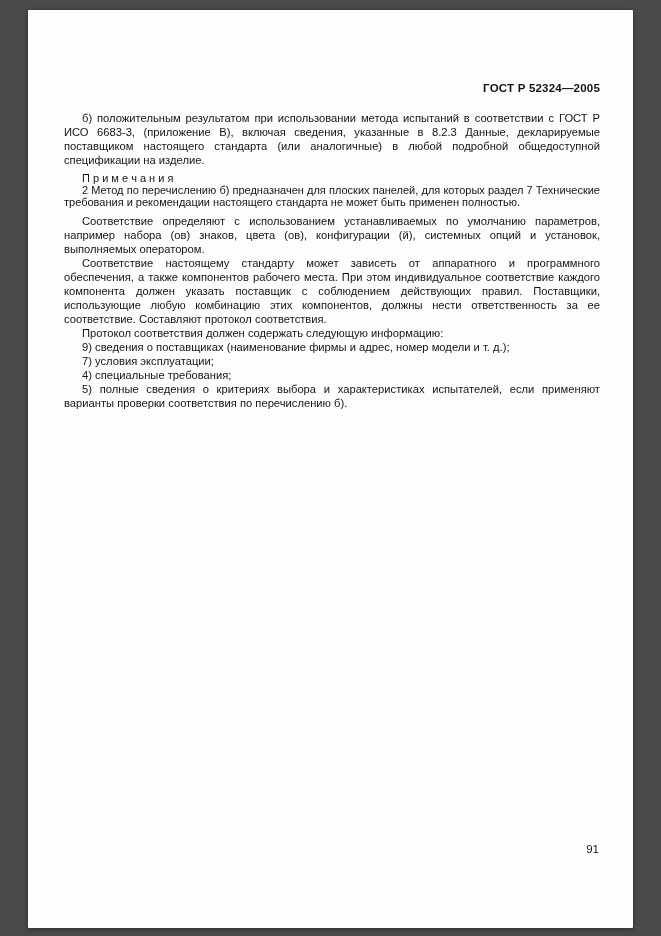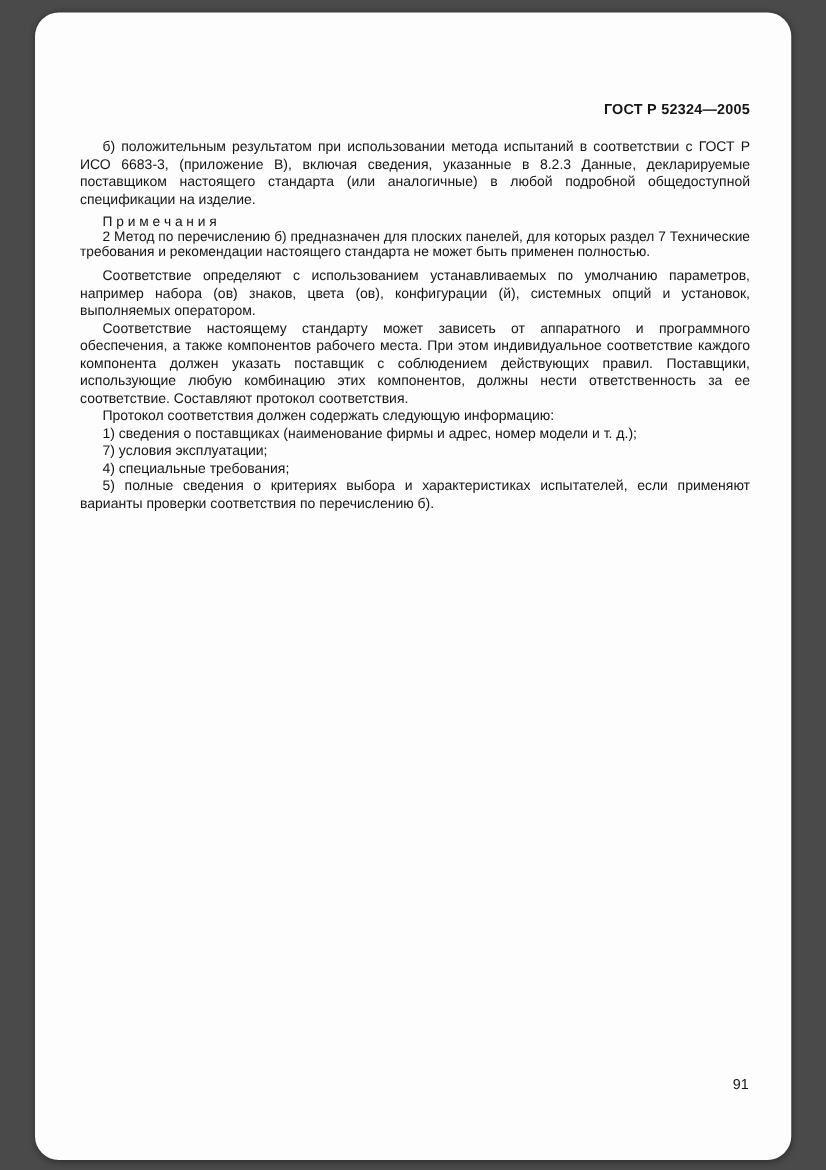--- a/index.html
+++ b/index.html
@@ -8,21 +8,21 @@
     background: #4a4a4b;
     font-family: "Liberation Sans", sans-serif;
     position: relative;
     overflow: hidden;
   }
   .page {
     position: absolute;
     left: 28px; top: 10px;
     width: 605px; height: 918px;
     background: #fdfdfd;
-    border-radius: 19px;
+    border-radius: 1px;
     box-shadow: 0 1px 5px rgba(0,0,0,0.4);
   }
   .content {
     position: absolute;
     left: 36px; right: 33px; top: 72px;
     color: #141414;
   }
   .doc-header {
     text-align: right;
     font-weight: bold;
@@ -47,21 +47,21 @@
     text-align: justify;
   }
   .list-item {
     font-size: 11.2px;
     line-height: 14px;
     text-align: justify;
     text-indent: 18px;
   }
   .page-number {
     position: absolute;
-    top: 852px;
+    top: 833px;
     right: 34px;
     font-size: 11.5px;
     color: #141414;
   }
 </style>
 </head>
 <body>
 
 <div class="page">
   <div class="content">
@@ -74,21 +74,21 @@
       <p>П р и м е ч а н и я</p>
       <p>2 Метод по перечислению б) предназначен для плоских панелей, для которых раздел 7 Технические требования и рекомендации настоящего стандарта не может быть применен полностью.</p>
     </div>
 
     <p class="para">Соответствие определяют с использованием устанавливаемых по умолчанию параметров, например набора (ов) знаков, цвета (ов), конфигурации (й), системных опций и установок, выполняемых оператором.</p>
 
     <p class="para">Соответствие настоящему стандарту может зависеть от аппаратного и программного обеспечения, а также компонентов рабочего места. При этом индивидуальное соответствие каждого компонента должен указать поставщик с соблюдением действующих правил. Поставщики, использующие любую комбинацию этих компонентов, должны нести ответственность за ее соответствие. Составляют протокол соответствия.</p>
 
     <p class="para">Протокол соответствия должен содержать следующую информацию:</p>
 
-    <p class="list-item">1) сведения о поставщиках (наименование фирмы и адрес, номер модели и т. д.);</p>
+    <p class="list-item">9) сведения о поставщиках (наименование фирмы и адрес, номер модели и т. д.);</p>
     <p class="list-item">7) условия эксплуатации;</p>
     <p class="list-item">4) специальные требования;</p>
     <p class="list-item">5) полные сведения о критериях выбора и характеристиках испытателей, если применяют варианты проверки соответствия по перечислению б).</p>
 
   </div>
 
   <div class="page-number">91</div>
 </div>
 
 </body></html>

